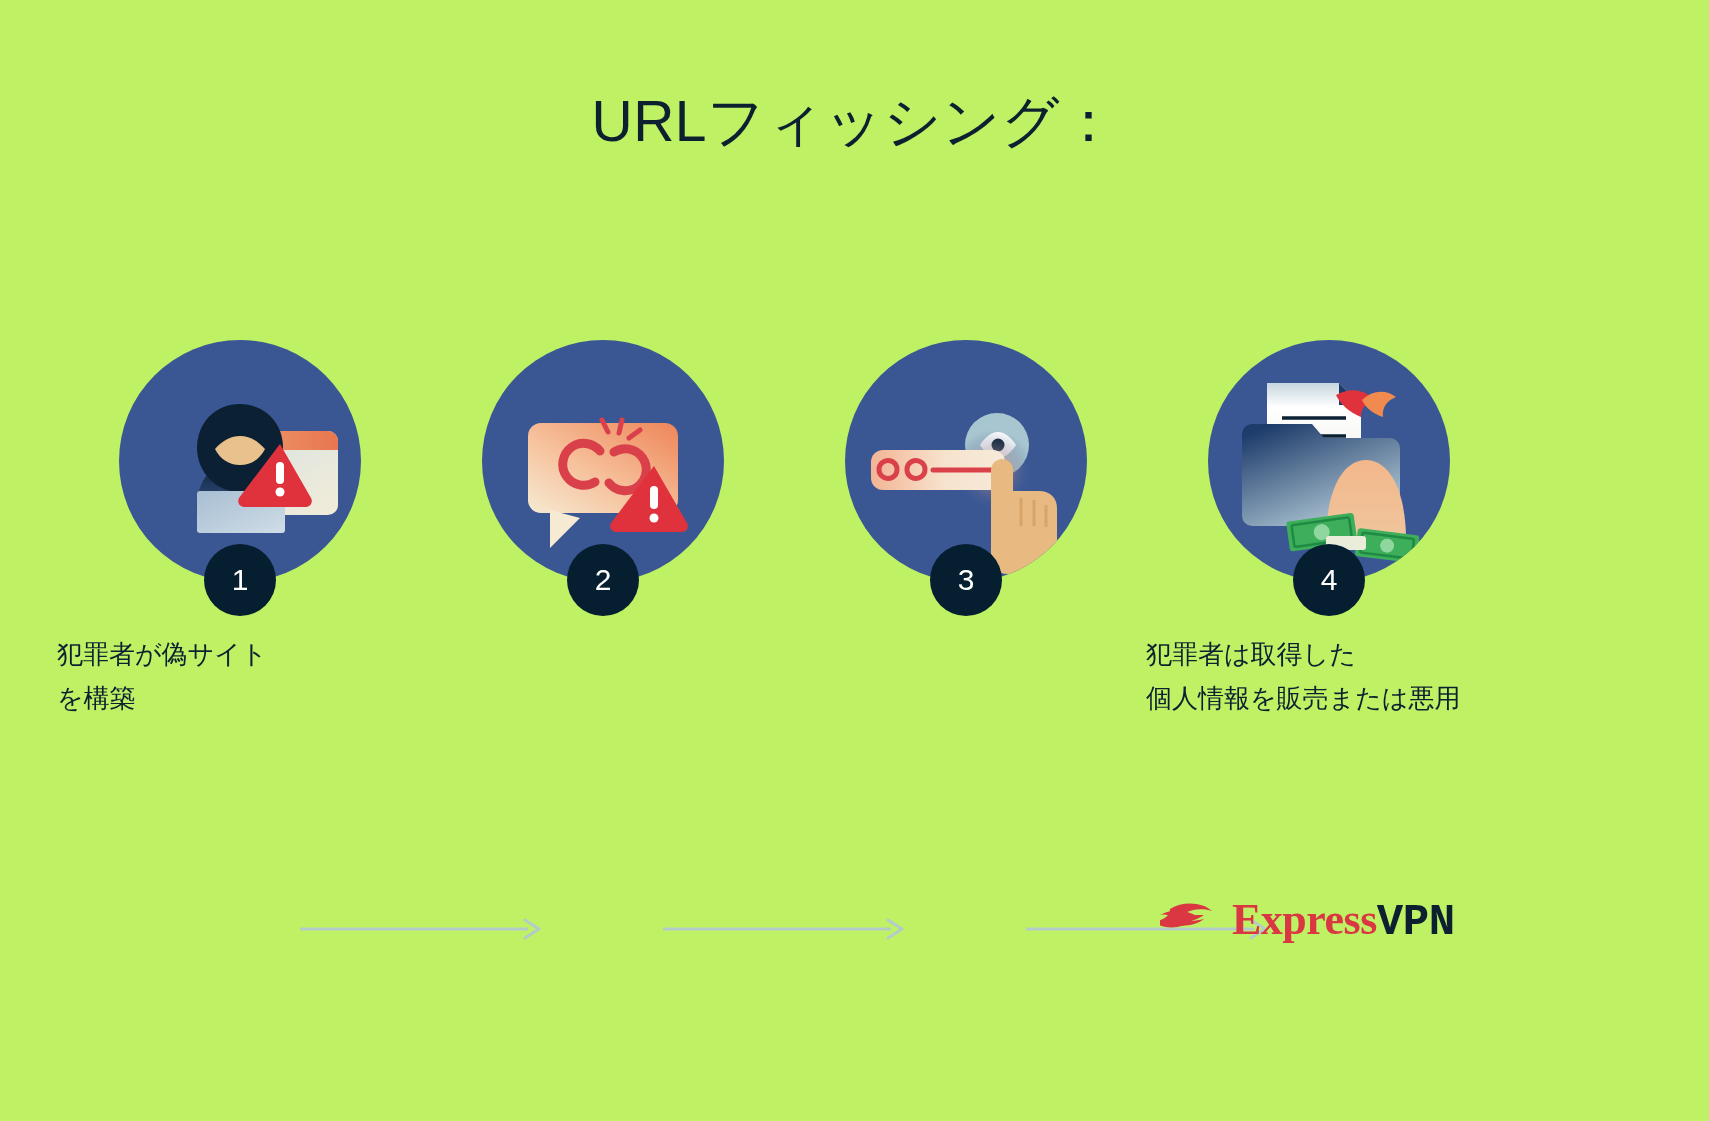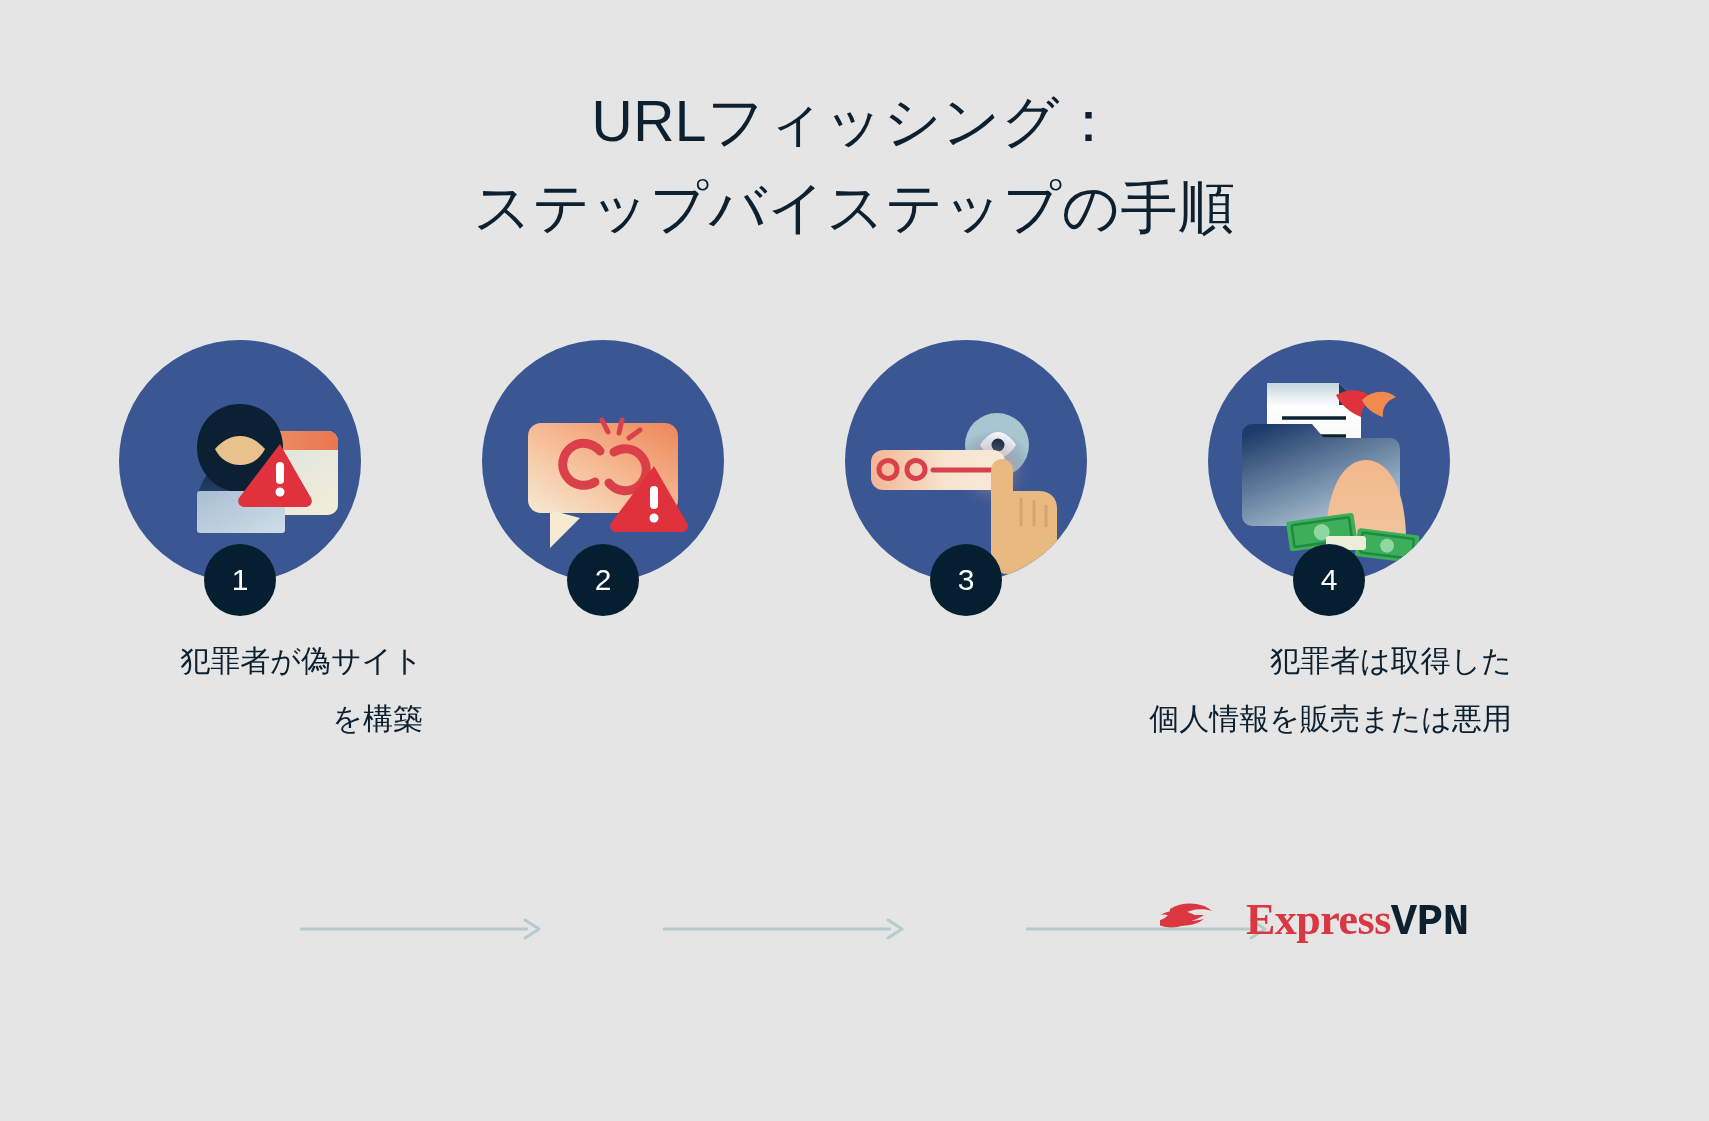--- a/index.html
+++ b/index.html
@@ -2,21 +2,21 @@
 <html><head>
 <meta charset="utf-8">
 <style>
   * { box-sizing: border-box; margin: 0; padding: 0; }
   html, body {
     width: 1709px; height: 1121px;
     background: #ffffff;
     font-family: "Liberation Sans", "DejaVu Sans", sans-serif;
     overflow: hidden;
   }
-  #stage { position: relative; width: 1709px; height: 1121px; background: #e5e5e5; }
+  #stage { position: relative; width: 1709px; height: 1121px; background: #bef264; }
 
   
   .title-block {
     position: absolute;
     top: 78px; left: 0; width: 1709px;
     text-align: center;
   }
   .title-line {
     color: #0d2030;
     font-size: 57px;
@@ -62,23 +62,23 @@
     line-height: 72px;
     text-align: center;
     z-index: 6;
     font-weight: 400;
   }
 
   .caption {
     position: absolute;
     top: 296px; left: 0; width: 366px;
     color: #0d2030;
-    font-size: 30px;
-    line-height: 58px;
-    text-align: right;
+    font-size: 26px;
+    line-height: 44px;
+    text-align: left;
     white-space: pre-line;
   }
 
   
   .arrow {
     position: absolute;
     top: 582px;
     height: 22px;
   }
   .arrow-1 { left: 300px; width: 243px; }
@@ -92,31 +92,30 @@
     display: flex; align-items: center; gap: 14px;
   }
   .logo-mark { width: 58px; height: 48px; flex: none; }
   .logo-text {
     font-family: "Liberation Serif", "DejaVu Serif", serif;
     font-size: 44px;
     font-weight: 700;
     letter-spacing: -0.5px;
     white-space: nowrap;
   }
-  .logo-express { color: #da3743; margin-left: 14px; }
+  .logo-express { color: #da3743; }
   .logo-vpn { color: #0d2030; font-family: Liberation Mono, monospace; }
 </style>
 </head>
 <body>
 
 <div id="stage">
 
   <div class="title-block">
     <div class="title-line">URLフィッシング：</div>
-    <div class="title-line">ステップバイステップの手順</div>
   </div>
 
   <div class="steps">
 
     <div class="step step-1">
       <div class="circle">
         <svg viewBox="0 0 242 242" width="242" height="242">
           <defs>
             <linearGradient id="s1win" x1="0" y1="0" x2="1" y2="1">
               <stop offset="0%" stop-color="#d7e2e2"></stop>

